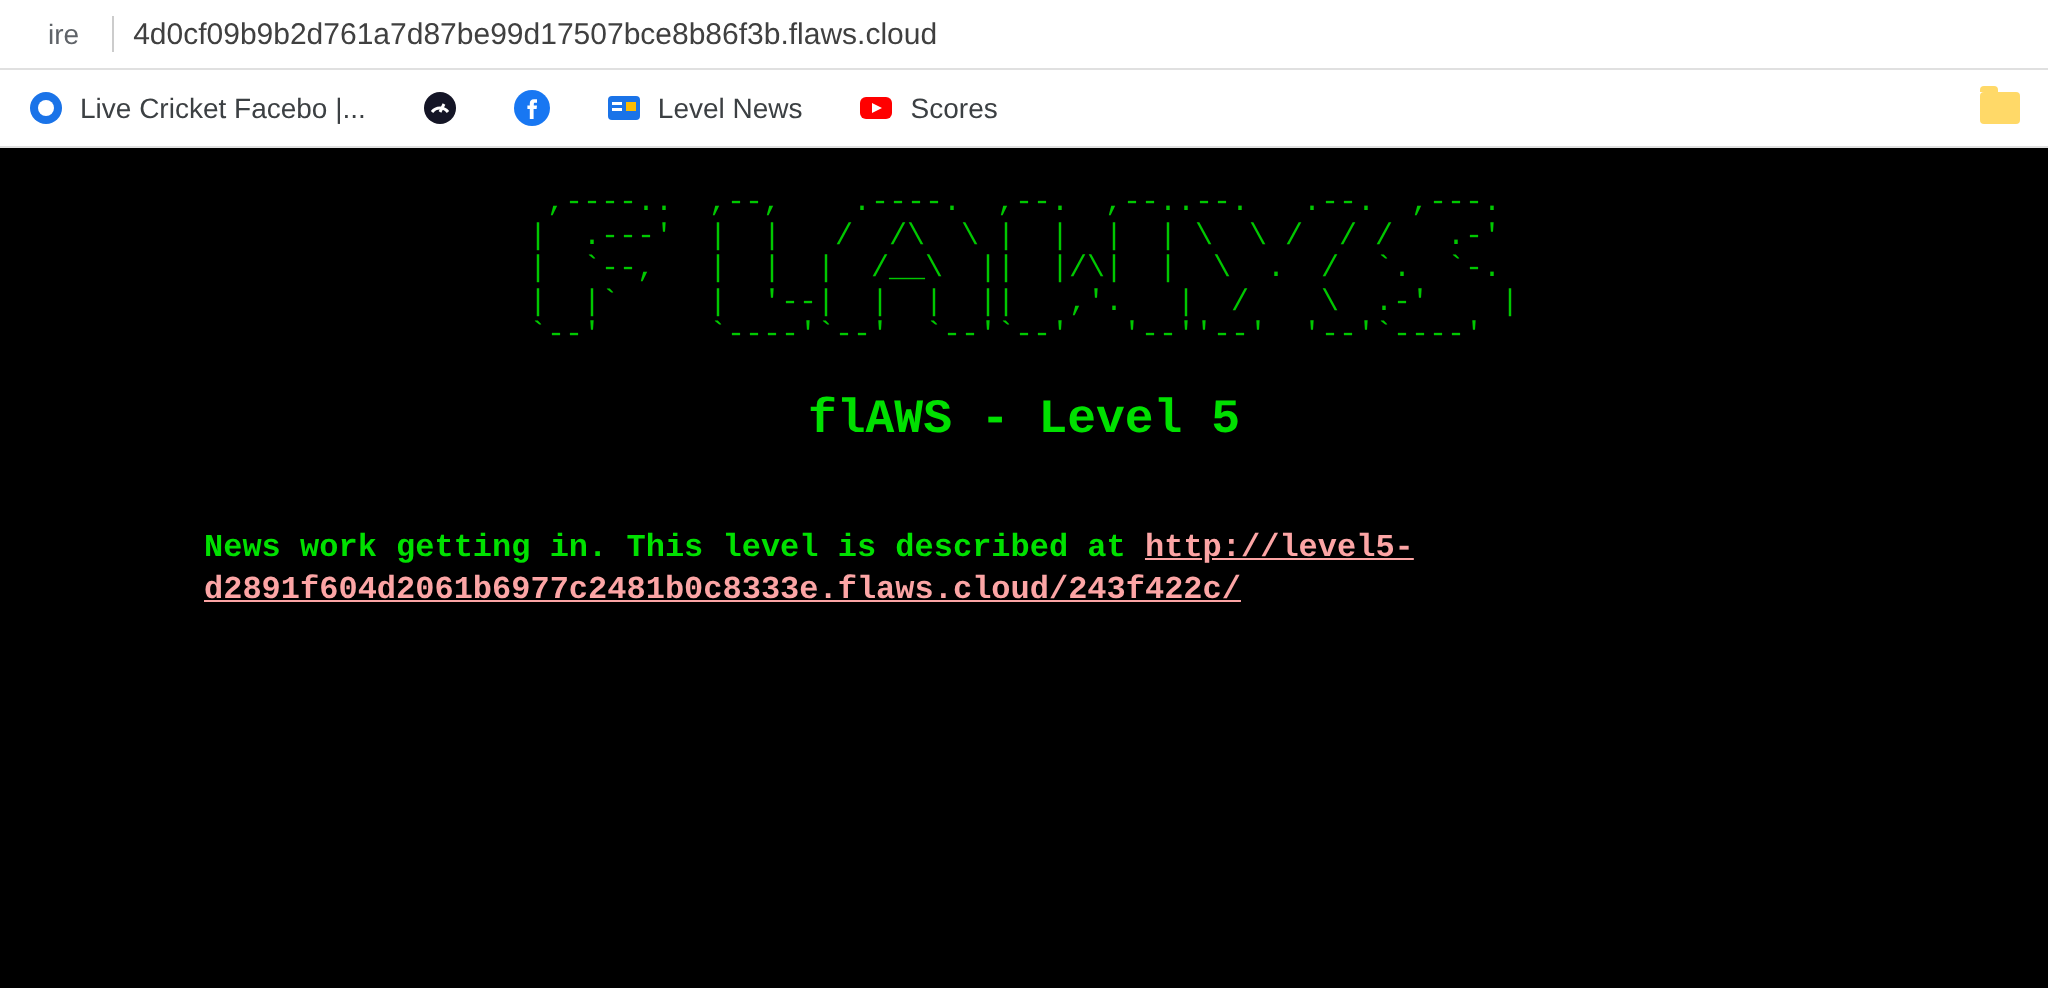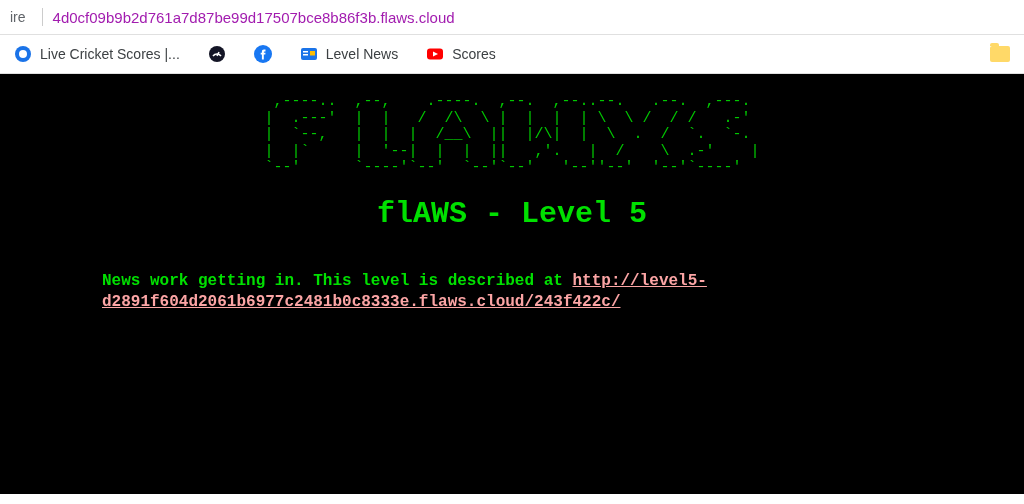--- a/index.html
+++ b/index.html
@@ -1,54 +1,54 @@
 <!DOCTYPE html>
 <html><head>
   <meta charset="utf-8">
   <style>
     * { margin: 0; padding: 0; box-sizing: border-box; }
     body { font-family: Arial, sans-serif; width: 1024px; height: 504px; overflow: hidden; background: #fff; }
     
-    .address-row { display: flex; align-items: center; padding: 8px 10px; border-bottom: 1px solid #e0e0e0; background: #fff; }
+    .address-row { display: flex; align-items: center; padding: 8px 24px; border-bottom: 1px solid #e0e0e0; background: #fff; }
     .lock-label { color: #5f6368; font-size: 14px; margin-right: 6px; }
     .divider-v { width: 1px; height: 18px; background: #ccc; margin: 0 10px; }
-    .url-text { color: #a21caf; font-size: 15px; font-family: Arial, sans-serif; }
+    .url-text { color: #404040; font-size: 15px; font-family: Arial, sans-serif; }
     
     .bookmarks-row { display: flex; align-items: center; padding: 10px 14px; gap: 28px; background: #fff; border-bottom: 1px solid #e0e0e0; }
     .bookmark { display: flex; align-items: center; gap: 8px; cursor: pointer; }
     .bookmark-label { color: #3c4043; font-size: 14px; white-space: nowrap; }
     .favicon { width: 18px; height: 18px; display: inline-flex; align-items: center; justify-content: center; flex-shrink: 0; }
     .folder-icon { width: 20px; height: 16px; background: #ffd968; border-radius: 2px; position: relative; margin-left: auto; }
     .folder-icon::before { content: ""; position: absolute; top: -3px; left: 0; width: 9px; height: 3px; background: #ffd968; border-radius: 2px 2px 0 0; }
     
     .page-content { background: #000; width: 100%; height: calc(504px - 40px - 44px); padding: 20px 0 0 0; position: relative; display: flex; flex-direction: column; align-items: center; }
     
     .ascii-art { color: #00c800; font-family: "Courier New", monospace; font-size: 15px; line-height: 1.1; white-space: pre; text-align: left; display: inline-block; margin-bottom: 20px; }
-    .level-heading { color: #00e000; font-family: "Courier New", monospace; font-size: 30px; font-weight: bold; margin-bottom: 40px; }
+    .level-heading { color: #00e000; font-family: "Courier New", monospace; font-size: 24px; font-weight: bold; margin-bottom: 40px; }
     .description { color: #00e000; font-family: "Courier New", monospace; font-size: 16px; line-height: 1.35; font-weight: bold; text-align: left; max-width: 880px; padding: 0 30px; }
     .description a { color: #fca5a5; text-decoration: underline; }
   </style>
 </head>
 <body>
 
 <div class="address-row">
   <span class="lock-label">ire</span>
   <span class="divider-v"></span>
   <span class="url-text">4d0cf09b9b2d761a7d87be99d17507bce8b86f3b.flaws.cloud</span>
 </div>
 
 <div class="bookmarks-row">
   <div class="bookmark">
     <span class="favicon">
       <svg viewBox="0 0 18 18" width="18" height="18">
           <circle cx="9" cy="9" r="8" fill="#1a73e8"></circle>
           <circle cx="9" cy="9" r="4" fill="#fff"></circle>
         </svg>
     </span>
-    <span class="bookmark-label">Live Cricket Scores |...</span>
+    <span class="bookmark-label">Live Cricket Facebo |...</span>
   </div>
   <div class="bookmark">
     <span class="favicon">
       <svg viewBox="0 0 18 18" width="18" height="18">
           <circle cx="9" cy="9" r="8" fill="#141526"></circle>
           <path d="M5 11 A5 5 0 0 1 13 11" stroke="#fff" stroke-width="1.5" fill="none"></path>
           <line x1="9" y1="11" x2="11" y2="7" stroke="#fff" stroke-width="1.5"></line>
         </svg>
     </span>
   </div>

